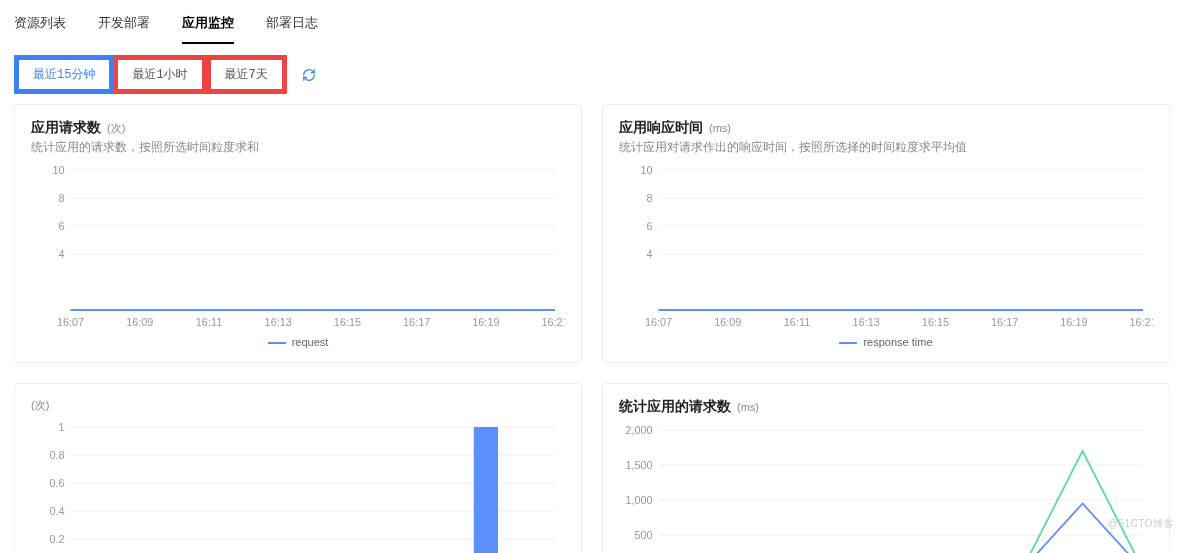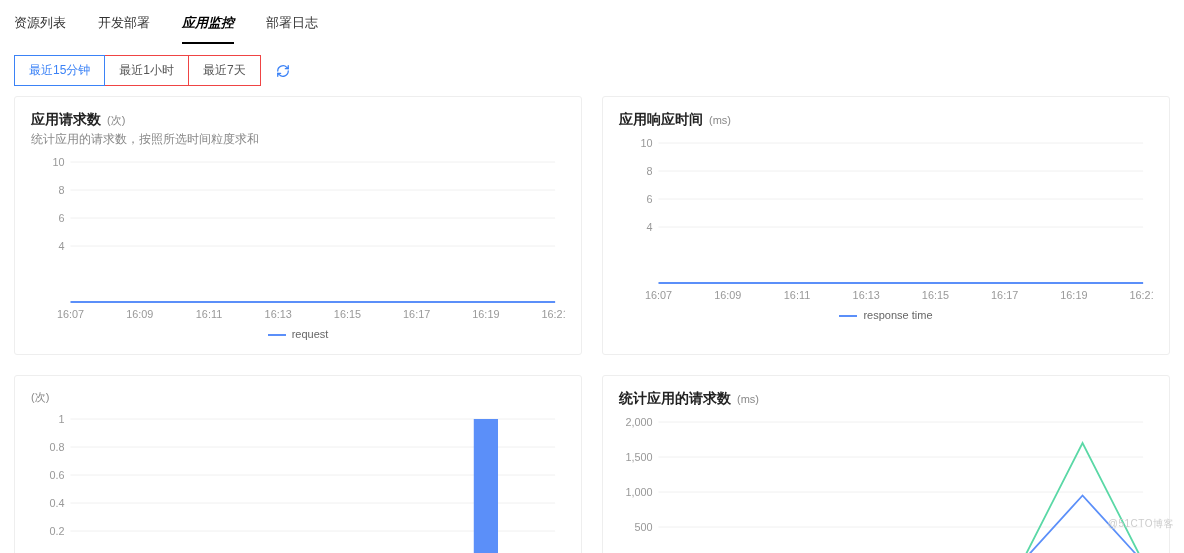--- a/index.html
+++ b/index.html
@@ -1,21 +1,21 @@
 <!DOCTYPE html>
 <html><head>
 <meta charset="utf-8">
 <style>
   * { box-sizing: border-box; margin: 0; padding: 0; }
   body { font-family: -apple-system, BlinkMacSystemFont, "Segoe UI", "PingFang SC", "Microsoft YaHei", sans-serif; font-size: 12px; color: #333; background:#fff; width:1184px; }
   .tabs { display:flex; gap:32px; padding:8px 14px 0px; border-bottom:1px solid transparent; }
   .tabs div { padding:6px 0 10px; color:#333; font-size:13px; cursor:pointer; }
-  .tabs div.active { color:#000; font-weight:600; border-bottom:2px solid #000;font-style:italic; }
+  .tabs div.active { color:#000; font-weight:600; border-bottom:2px solid #000; }
   .controls { display:flex; align-items:center; padding:10px 14px; gap:0; }
-  .seg { border:1px solid #ef4444; padding:6px 14px; font-size:12px; color:#555; cursor:pointer; margin-left:-1px; background:#fff; }
+  .seg { border:5px solid #ef4444; padding:6px 14px; font-size:12px; color:#555; cursor:pointer; margin-left:-1px; background:#fff;font-family:Liberation Mono, monospace; }
   .seg:first-child { margin-left:0; }
   .seg.active { border-color:#3b82f6; color:#3b82f6; position:relative; z-index:1; }
   .refresh { width:28px; height:28px; display:flex; align-items:center; justify-content:center; margin-left:8px; cursor:pointer; color:#3b82f6; }
   .grid { display:grid; grid-template-columns:1fr 1fr; gap:20px; padding:0 14px 14px; }
   .card { border:1px solid #eee; border-radius:3px; padding:14px 16px; }
   .card-h { display:flex; align-items:center; gap:6px; }
   .card-h .title { font-size:14px; font-weight:600; color:#222; }
   .card-h .unit { font-size:11px; color:#888; }
   .subtitle { font-size:12px; color:#888; margin-top:2px; }
   .chart-wrap { position:relative; height:170px; margin-top:6px; }
@@ -83,20 +83,21 @@
       </div>
       <div class="legend">
         <span><span class="swatch" style="background: rgb(91, 143, 249);"></span><span>request</span></span>
       </div>
     </div>
     <div class="card">
       <div class="card-h">
         <span class="title">应用响应时间</span>
         <span class="unit">(ms)</span>
       </div>
+      <div class="subtitle">统计应用对请求作出的响应时间，按照所选择的时间粒度求平均值</div>
       <div class="chart-wrap">
         <svg class="chart" viewBox="0 0 540 170" preserveAspectRatio="none">
           <line x1="40" x2="530" y1="92" y2="92" class="gridline"></line>
           <text x="34" y="96" class="y-lbl">4</text>
           <line x1="40" x2="530" y1="64" y2="64" class="gridline"></line>
           <text x="34" y="68" class="y-lbl">6</text>
           <line x1="40" x2="530" y1="35.99999999999999" y2="35.99999999999999" class="gridline"></line>
           <text x="34" y="39.99999999999999" class="y-lbl">8</text>
           <line x1="40" x2="530" y1="8" y2="8" class="gridline"></line>
           <text x="34" y="12" class="y-lbl">10</text>

